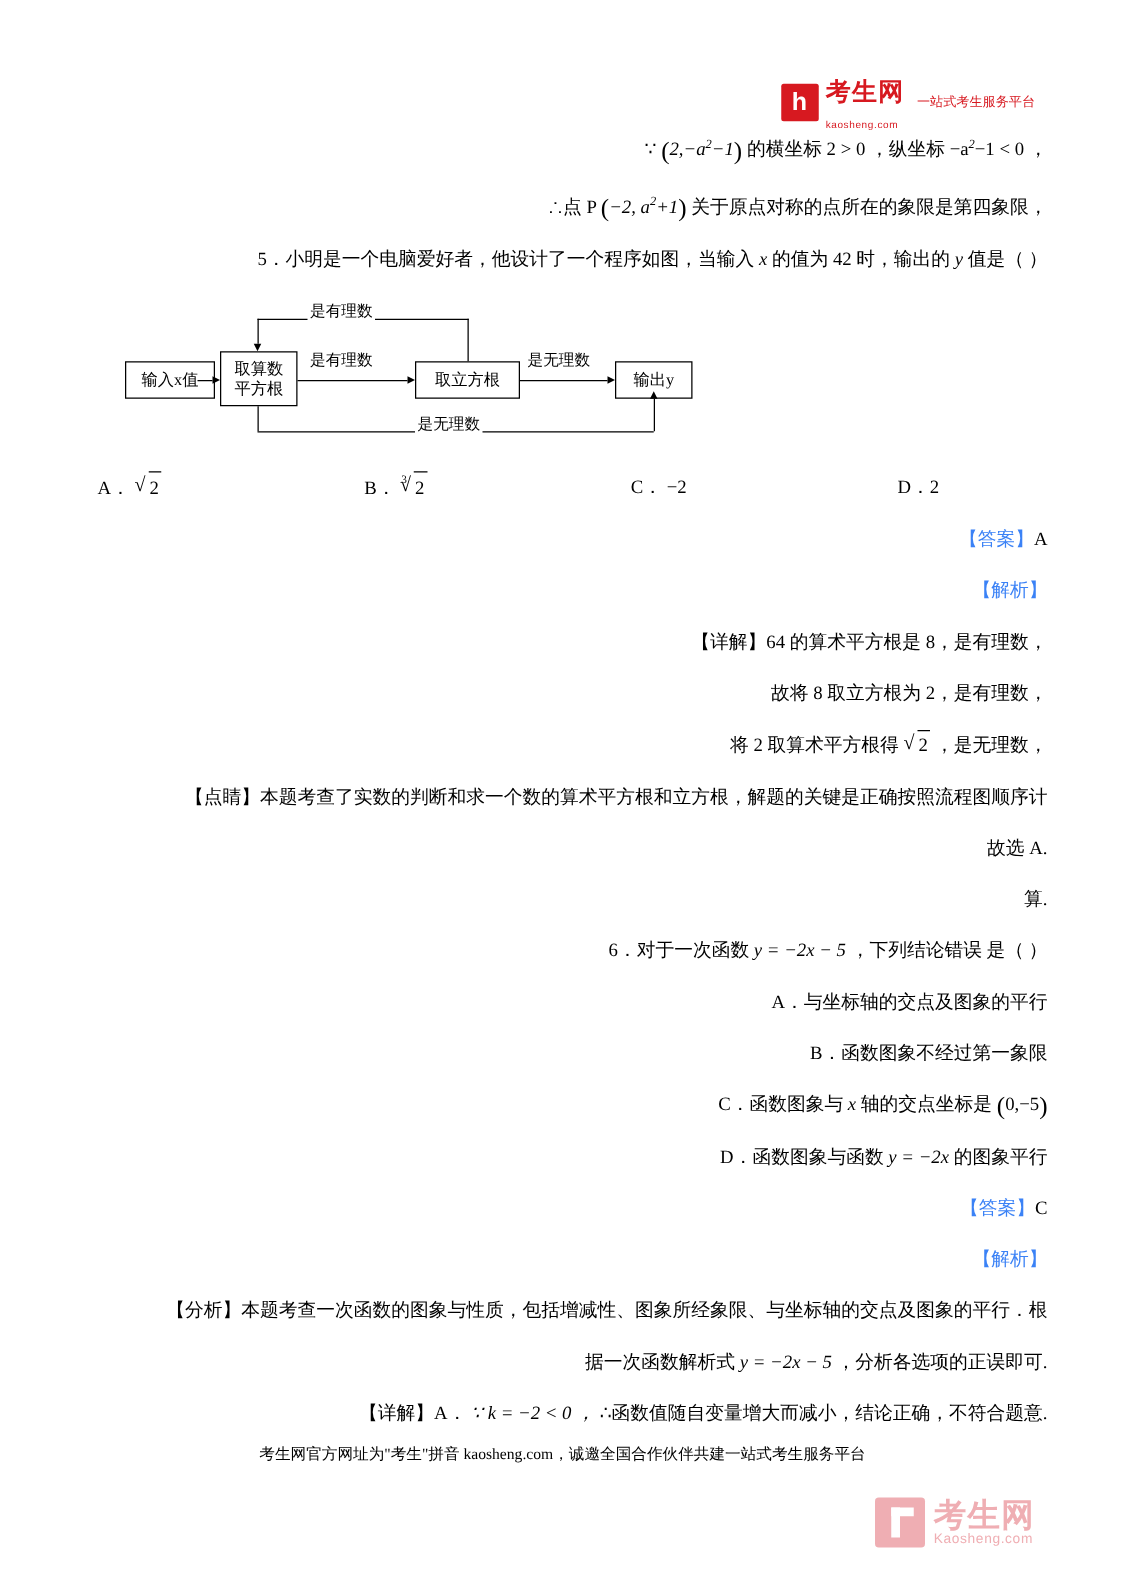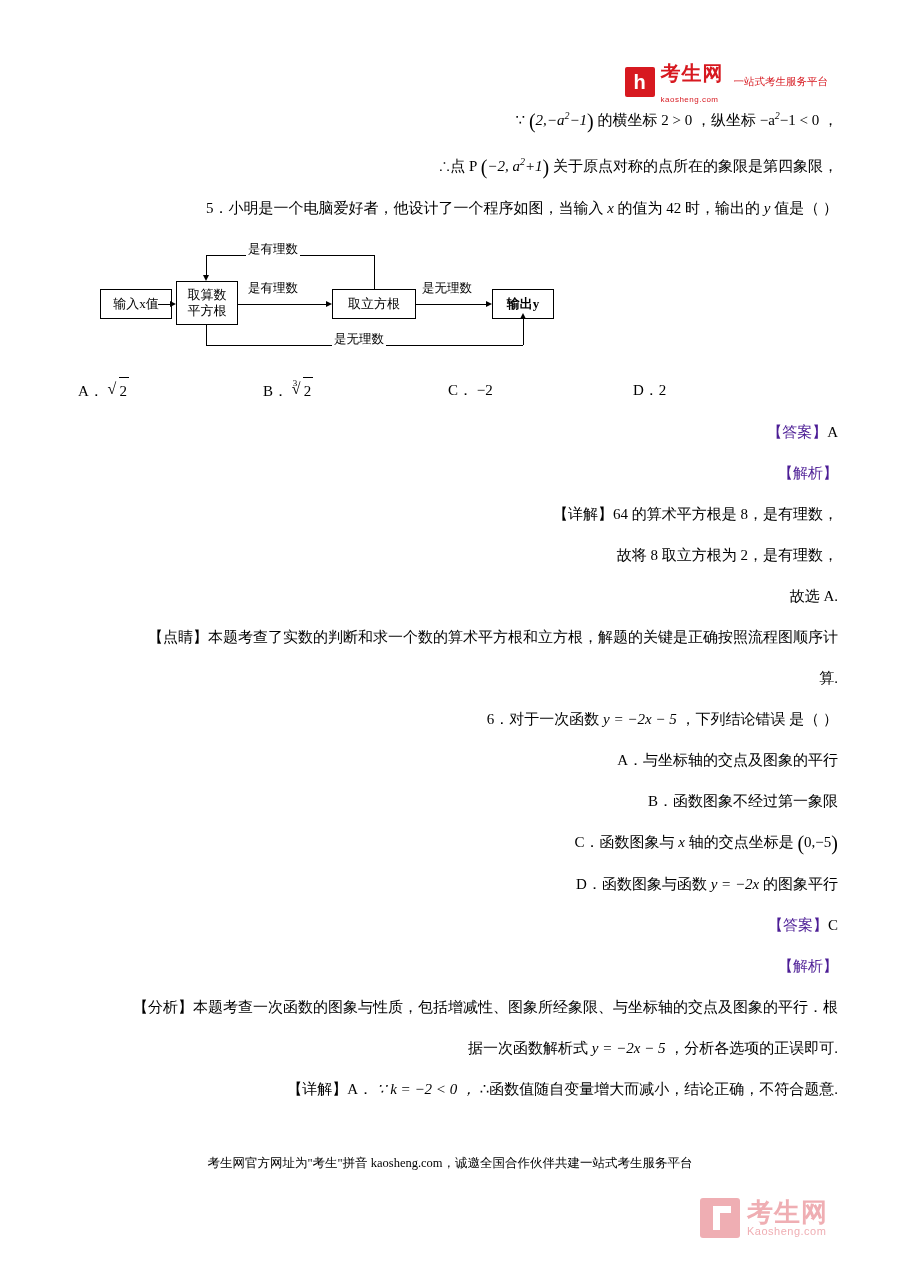--- a/index.html
+++ b/index.html
@@ -71,21 +71,21 @@
     width: 760px;
   }
   p.line {
     margin: 4px 0 17px 0;
     font-size: 15px;
     line-height: 24px;
     font-family: "Liberation Serif", serif;
     text-align: right;
   }
   .tight { margin-bottom: 13px; }
-  .tag { color: #4c1d95; }
+  .tag { color: #3b82f6; }
   .math { font-family: "Liberation Serif", serif; font-style: italic; }
   sup.exp { font-size: 10px; vertical-align: super; font-style: italic;}
   .paren-big {
     font-size: 20px;
     vertical-align: -3px;
     font-family: "Liberation Serif", serif;
   }
   
   .radical {
     display: inline-block;
@@ -113,20 +113,21 @@
     top: -7px;
     font-size: 9px;
     font-style: normal;
   }
   
   .choices {
     display: flex;
     margin: 0 0 16px 0;
     font-size: 15px;
     line-height: 26px;
+    justify-content: space-between;
   }
   .choices > div { }
   .c1 { width: 185px; }
   .c2 { width: 185px; }
   .c3 { width: 185px; }
   .c4 { width: 120px; }
   
   .flow {
     position: relative;
     width: 760px;
@@ -267,21 +268,21 @@
 
       <div class="fbox" style="left:8px; top:52px; width:72px; height:30px; line-height:28px;margin-left:14px;">输入x值</div>
 
       <div class="fbox" style="left:98px; top:44px; width:62px; height:44px; padding-top:5px;">
         <div>取算数</div>
         <div>平方根</div>
       </div>
 
       <div class="fbox" style="left:254px; top:52px; width:84px; height:30px; line-height:28px;">取立方根</div>
 
-      <div class="fbox" style="left:414px; top:52px; width:62px; height:30px; line-height:28px;font-weight:bold;">输出y</div>
+      <div class="fbox" style="left:414px; top:52px; width:62px; height:30px; line-height:28px;">输出y</div>
 
       <div class="hline" style="left:80px; top:67px; width:12px;"></div>
       <div class="arrow-r" style="left:92px; top:63.5px;"></div>
 
       <div class="hline" style="left:160px; top:67px; width:88px;"></div>
       <div class="arrow-r" style="left:248px; top:63.5px;"></div>
       <div class="flabel" style="left:168px; top:43px;">是有理数</div>
 
       <div class="hline" style="left:338px; top:67px; width:70px;"></div>
       <div class="arrow-r" style="left:408px; top:63.5px;"></div>
@@ -322,26 +323,31 @@
 
     <p class="line tag">【解析】</p>
 
 
     <p class="line">
       <span>【详解】</span><span>64 的算术平方根是 8，是有理数，</span>
     </p>
 
     <p class="line">故将 8 取立方根为 2，是有理数，</p>
 
-
-    <p class="line">故选 A.</p>
+    <p class="line">
+      <span>将 2 取算术平方根得</span>
+      <span class="radical"><span class="rad-body">2</span></span>
+      <span>，是无理数，</span>
+    </p>
 
     <p class="line tight">
       <span>【点睛】</span><span>本题考查了实数的判断和求一个数的算术平方根和立方根，解题的关键是正确按照流程图顺序计</span>
     </p>
+
+    <p class="line">故选 A.</p>
     <p class="line">算.</p>
 
     <p class="line">
       <span>6．对于一次函数</span>
       <span class="math">y = −2x − 5</span>
       <span>，下列结论错误  是（      ）</span>
     </p>
 
     <p class="line">A．与坐标轴的交点及图象的平行</p>
     <p class="line">B．函数图象不经过第一象限</p>

